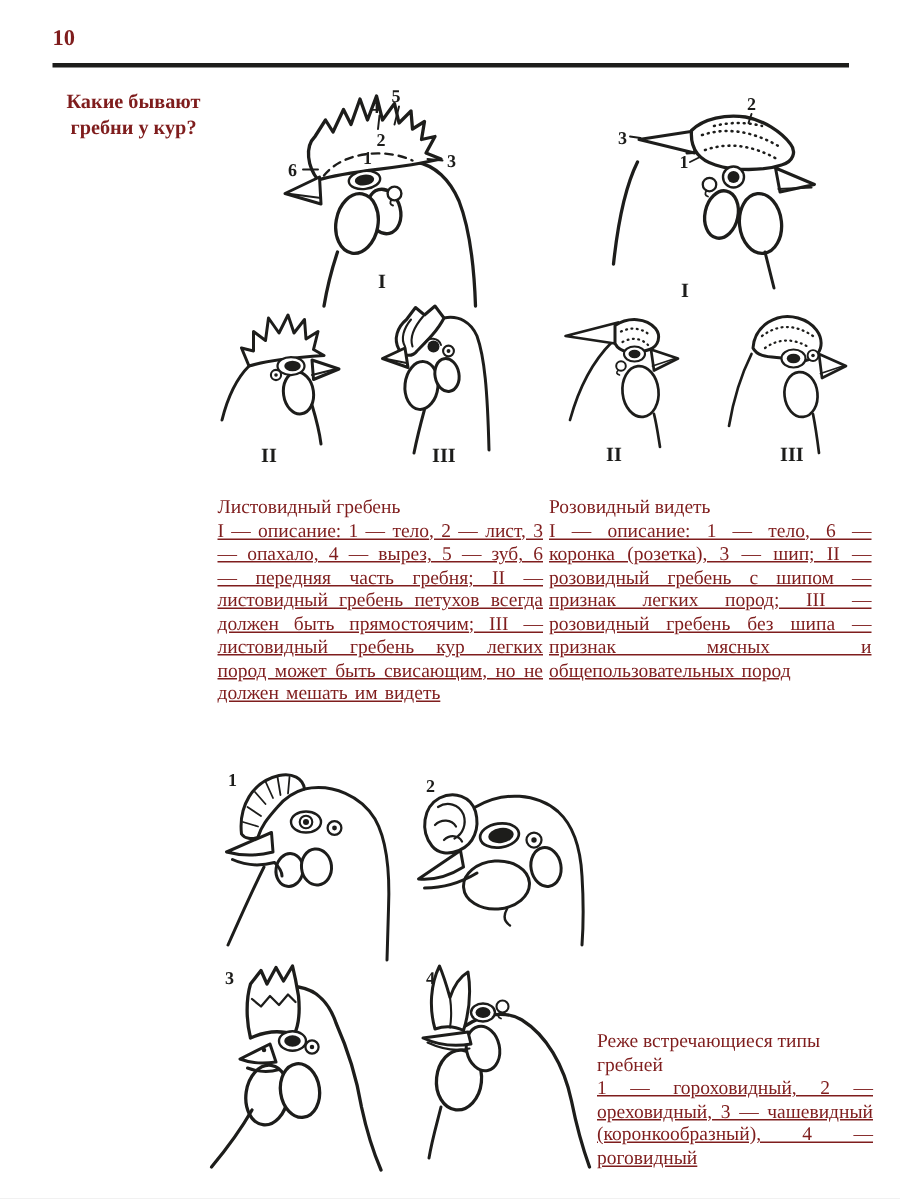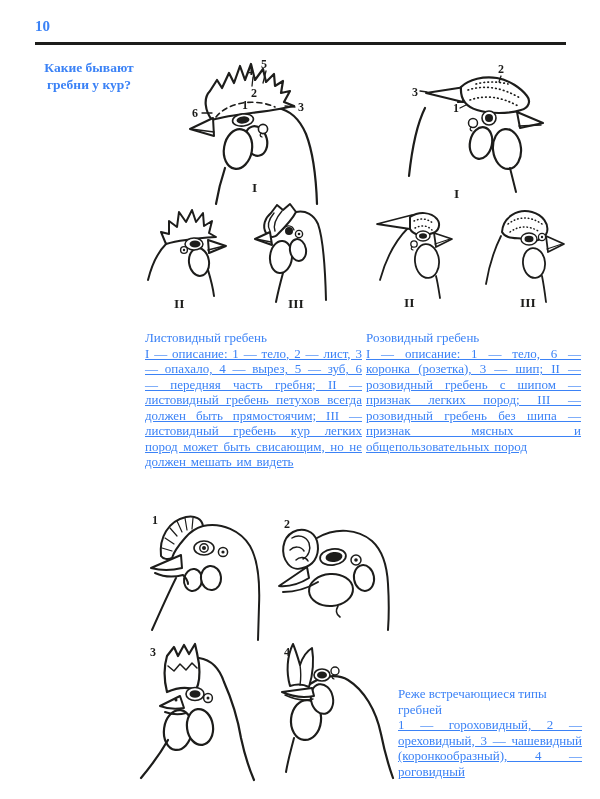--- a/index.html
+++ b/index.html
@@ -1,17 +1,17 @@
 <!DOCTYPE html>
 <html><head>
 <meta charset="utf-8">
 <style>
   html,body{margin:0;padding:0;background:#e8e8e8;}
   .page{position:relative;width:600px;height:799px;background:#ffffff;overflow:hidden;
-        font-family:"Liberation Serif",serif;color:#3b82f6;}
+        font-family:"Liberation Serif",serif;color:#7f1d1d;}
   .abs{position:absolute;}
   .pageno{left:35px;top:18px;font-size:15px;font-weight:bold;}
   .rule{left:35px;top:42px;width:531px;height:3px;background:#1d1d1b;}
   .question{font-weight:bold;font-size:13.5px;line-height:16.5px;text-align:center;}
   .q1{left:24px;top:60px;width:130px;}
   .q2{left:22px;top:513px;width:134px;}
   .cap{font-size:13px;line-height:15.5px;}
   .cap .body{text-align:justify;word-spacing:1.5px;text-decoration:underline;}
   .cap-leaf{left:145px;top:330px;width:217px;}
   .cap-rose{left:366px;top:330px;width:215px;}
@@ -154,21 +154,21 @@
       <path class="ln" stroke-width="1.8" d="M58,72 C60,82 61,90 62,98"></path>
     </g>
     <text class="svgrom" x="36" y="103">III</text>
   </svg>
 
   <div class="abs cap cap-leaf">
     <div>Листовидный гребень</div>
     <div class="body">I — описание: 1 — тело, 2 — лист, 3 — опахало, 4 — вырез, 5 — зуб, 6 — передняя часть гребня; II — листовидный гребень петухов всегда должен быть прямостоячим; III — листовидный гребень кур легких пород может быть свисающим, но не должен мешать им видеть</div>
   </div>
   <div class="abs cap cap-rose">
-    <div>Розовидный гребень</div>
+    <div>Розовидный видеть</div>
     <div class="body">I — описание: 1 — тело, 6 — коронка (розетка), 3 — шип; II — розовидный гребень с шипом — признак легких пород; III — розовидный гребень без шипа — признак мясных и общепользовательных пород</div>
   </div>
 
   <svg style="left:146px;top:506px" width="128" height="136" viewBox="0 0 128 136">
     <g>
       <path class="ln" stroke-width="2" d="M57,20 C76,16 95,25 104,40 C112,54 114,76 113,100 L112,134"></path>
       <ellipse class="fw" stroke-width="2" cx="47" cy="74" rx="9" ry="11" transform="rotate(8 47 74)"></ellipse>
       <ellipse class="fw" stroke-width="2" cx="65" cy="72" rx="10" ry="12" transform="rotate(-6 65 72)"></ellipse>
       <path class="fw" stroke-width="2" d="M35,49 L5,62 Q20,66 36,62 Z"></path>
       <path class="ln" stroke-width="2" d="M9,67 Q22,73 37,69 M37,69 C40,72 42,75 42,78"></path>

